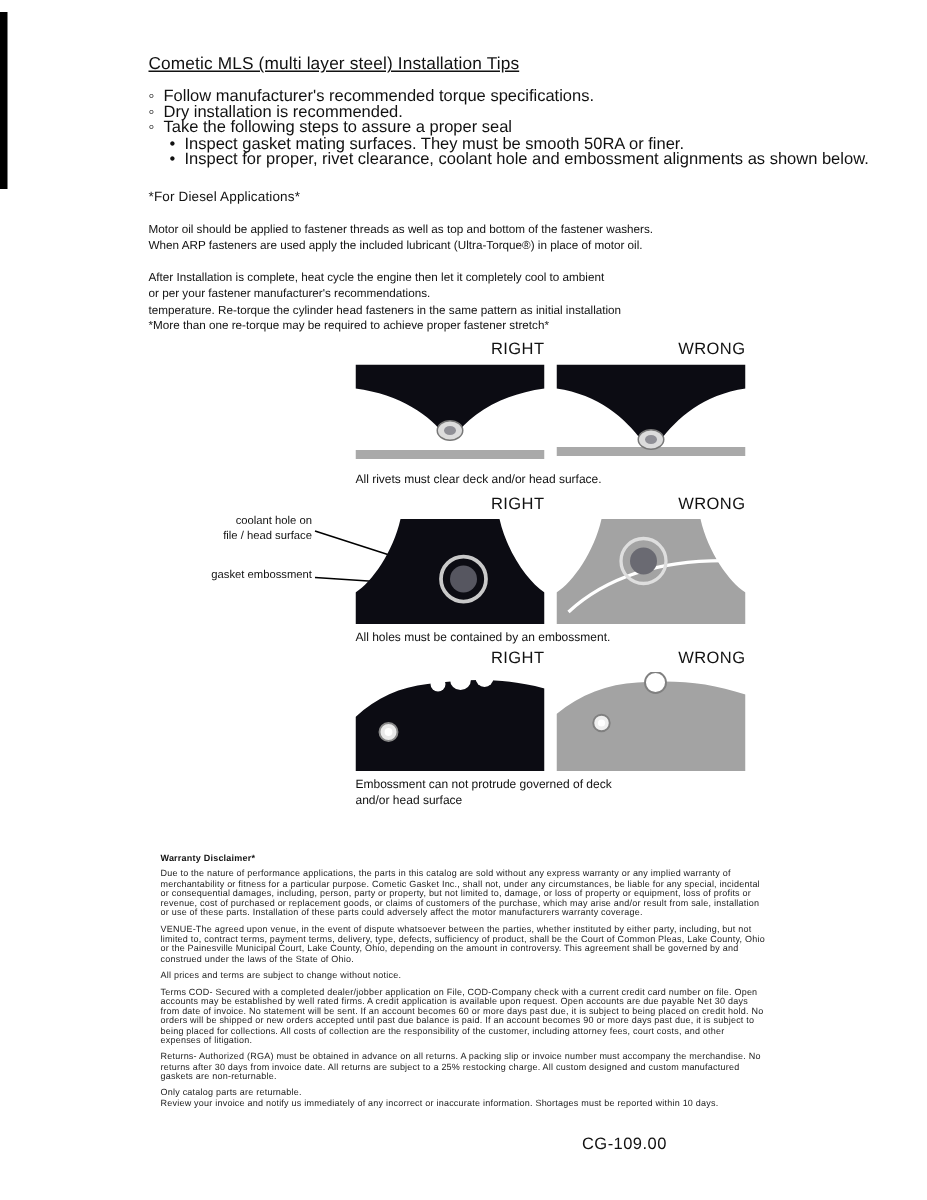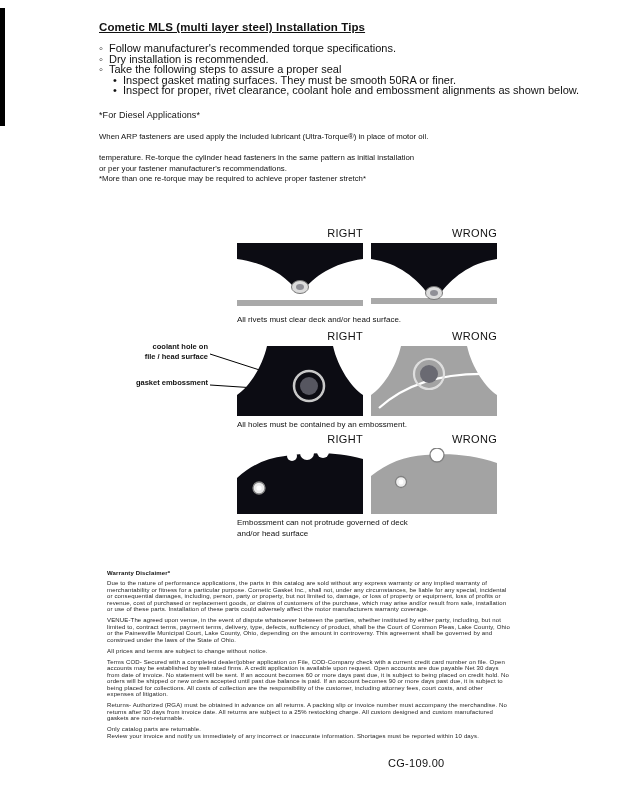--- a/index.html
+++ b/index.html
@@ -2,34 +2,34 @@
 <html><head>
 <meta charset="utf-8">
 <style>
   * { margin:0; padding:0; box-sizing:border-box; }
   html,body { background:#ffffff; }
   body { font-family:"Liberation Sans", sans-serif; color:#111; }
   .page { position:relative; width:618px; height:800px; background:#fff; overflow:hidden; }
   .edge-bar { position:absolute; left:0; top:8px; width:5px; height:118px; background:#000; }
 
   .top-content { position:absolute; left:99px; top:20px; width:430px; }
-  .title { font-size:11.5px; font-weight:bold; text-decoration:underline; line-height:15px; margin-bottom:8px; letter-spacing:.1px; }
+  .title { font-size:11.5px; font-weight:normal; text-decoration:underline; line-height:15px; margin-bottom:8px; letter-spacing:.1px;margin-top:16px; }
   .tip { position:relative; font-size:11px; line-height:10.5px; padding-left:10px; white-space:nowrap; }
   .tip::before { content:"\25E6"; position:absolute; left:0; top:0; }
   .tip.sub { padding-left:24px; }
   .tip.sub::before { content:"\2022"; left:14px; }
   .diesel-heading { font-size:9px; font-weight:normal; margin-top:13px; line-height:12px; letter-spacing:.1px; }
   .para { margin-top:10px; font-size:7.8px; line-height:11px; }
   .para > div { white-space:nowrap; }
   .note { font-size:7.8px; white-space:nowrap; }
 
   .dg-header { position:absolute; width:126px; text-align:right; font-size:11px; letter-spacing:.3px; }
   .dg { position:absolute; display:block; }
   .dg-caption { position:absolute; font-size:8px; line-height:11px; }
-  .dg-label { position:absolute; font-size:7.5px; line-height:9.5px; text-align:right;font-weight:bold; }
+  .dg-label { position:absolute; font-size:7.5px; line-height:9.5px; text-align:right; }
   .leader { position:absolute; }
 
   .warranty { position:absolute; left:107px; top:570px; width:404px; }
   .warranty h2 { font-size:6px; font-weight:bold; margin-bottom:4px; letter-spacing:.15px; }
   .warranty p { font-size:6px; line-height:6.5px; letter-spacing:.15px; margin-bottom:4.5px; color:#1c1c1c; }
   .warranty p.tight { margin-bottom:0; }
 
   .footer { position:absolute; left:388px; top:757px; font-size:11px; letter-spacing:.3px; }
 </style>
 </head>
@@ -44,26 +44,28 @@
 
     <div class="tip"><span>Follow manufacturer's recommended torque specifications.</span></div>
     <div class="tip"><span>Dry installation is recommended.</span></div>
     <div class="tip"><span>Take the following steps to assure a proper seal</span></div>
     <div class="tip sub"><span>Inspect gasket mating surfaces.  They must be smooth 50RA or finer.</span></div>
     <div class="tip sub"><span>Inspect for proper, rivet clearance, coolant hole and embossment alignments as shown below.</span></div>
 
     <h2 class="diesel-heading">*For Diesel Applications*</h2>
 
     <div class="para">
+      <div>Motor oil should be applied to fastener threads as well as top and bottom of the fastener washers.</div>
       <div>When ARP fasteners are used apply the included lubricant (Ultra-Torque®) in place of motor oil.</div>
     </div>
 
     <div class="para">
+      <div>After Installation is complete, heat cycle the engine then let it completely cool to ambient</div>
+      <div>or per your fastener manufacturer's recommendations.</div>
       <div>temperature. Re-torque the cylinder head fasteners in the same pattern as initial installation</div>
-      <div>or per your fastener manufacturer's recommendations.</div>
     </div>
 
     <div class="note">*More than one re-torque may be required to achieve proper fastener stretch*</div>
   </div>
 
   <div class="dg-header" style="left:237px;top:227px">RIGHT</div>
   <div class="dg-header" style="left:371px;top:227px">WRONG</div>
 
   <svg class="dg" style="left:237px;top:243px" width="126" height="68" viewBox="0 0 126 68">
     <rect x="0" y="57" width="126" height="6" fill="#a9a9a9"></rect>

